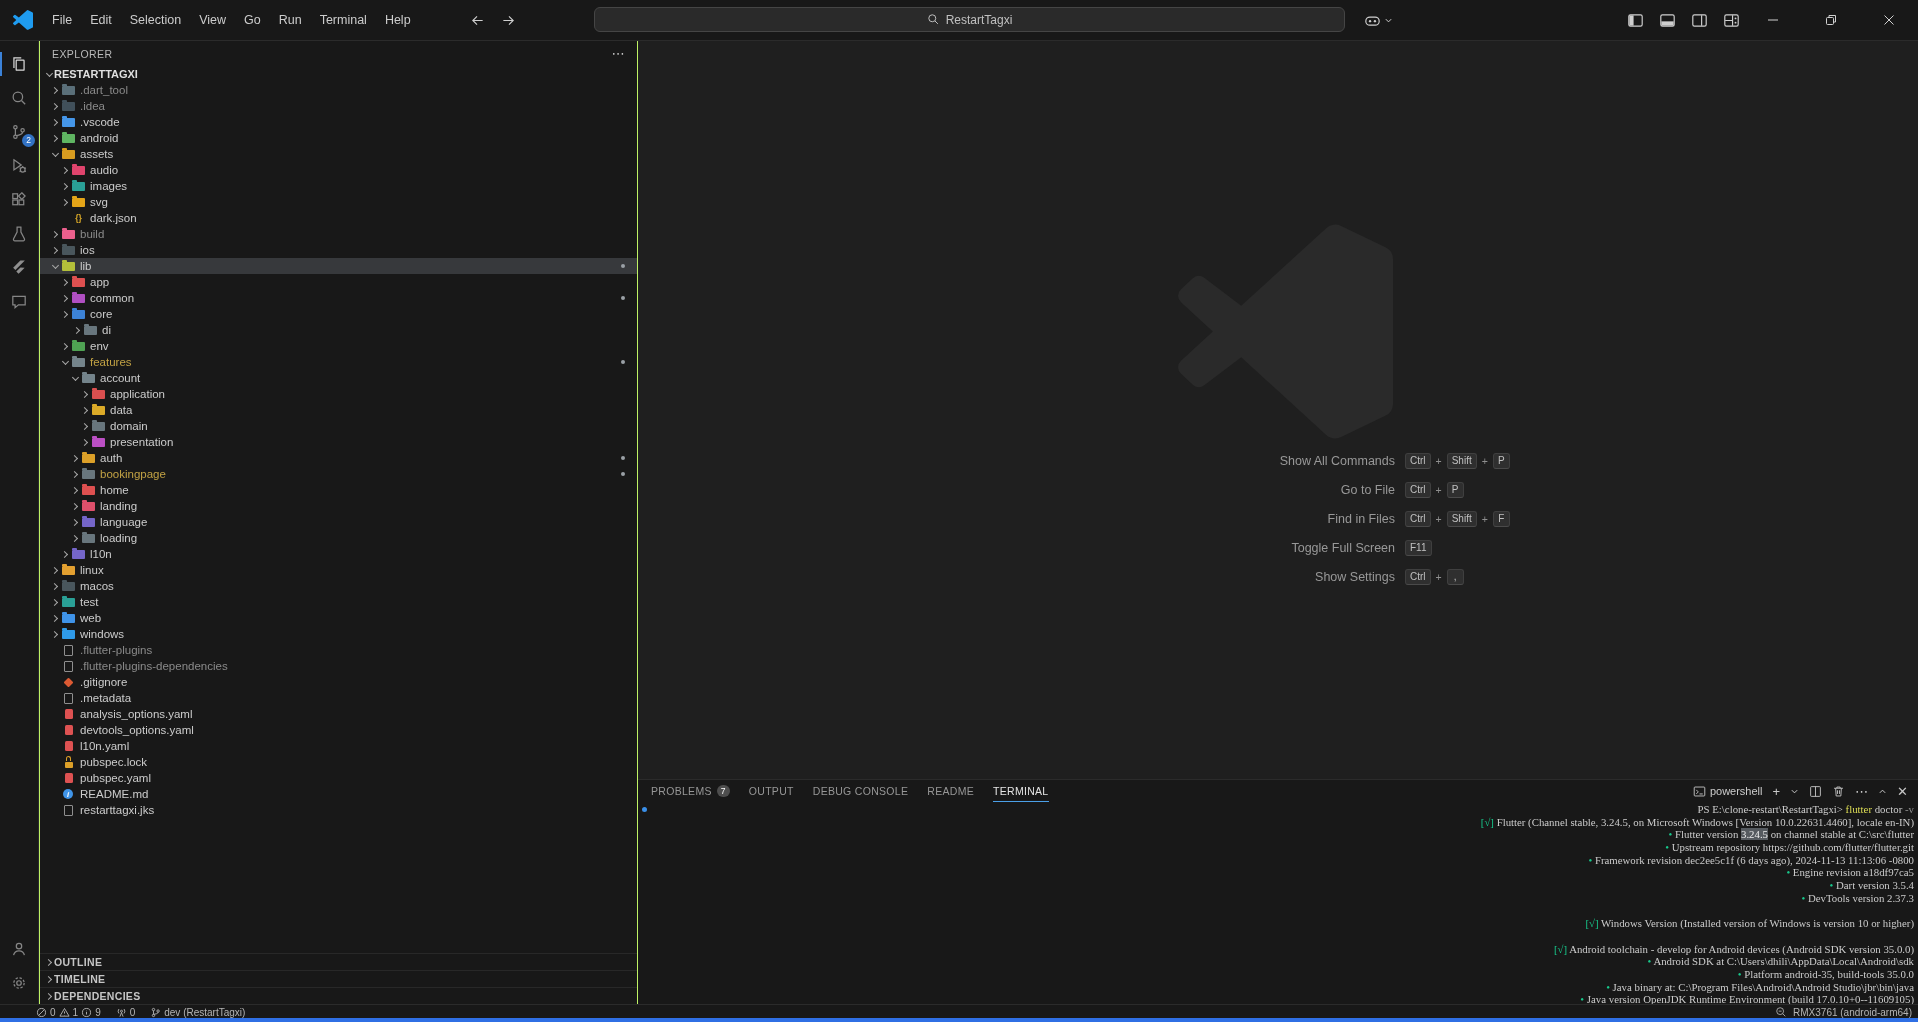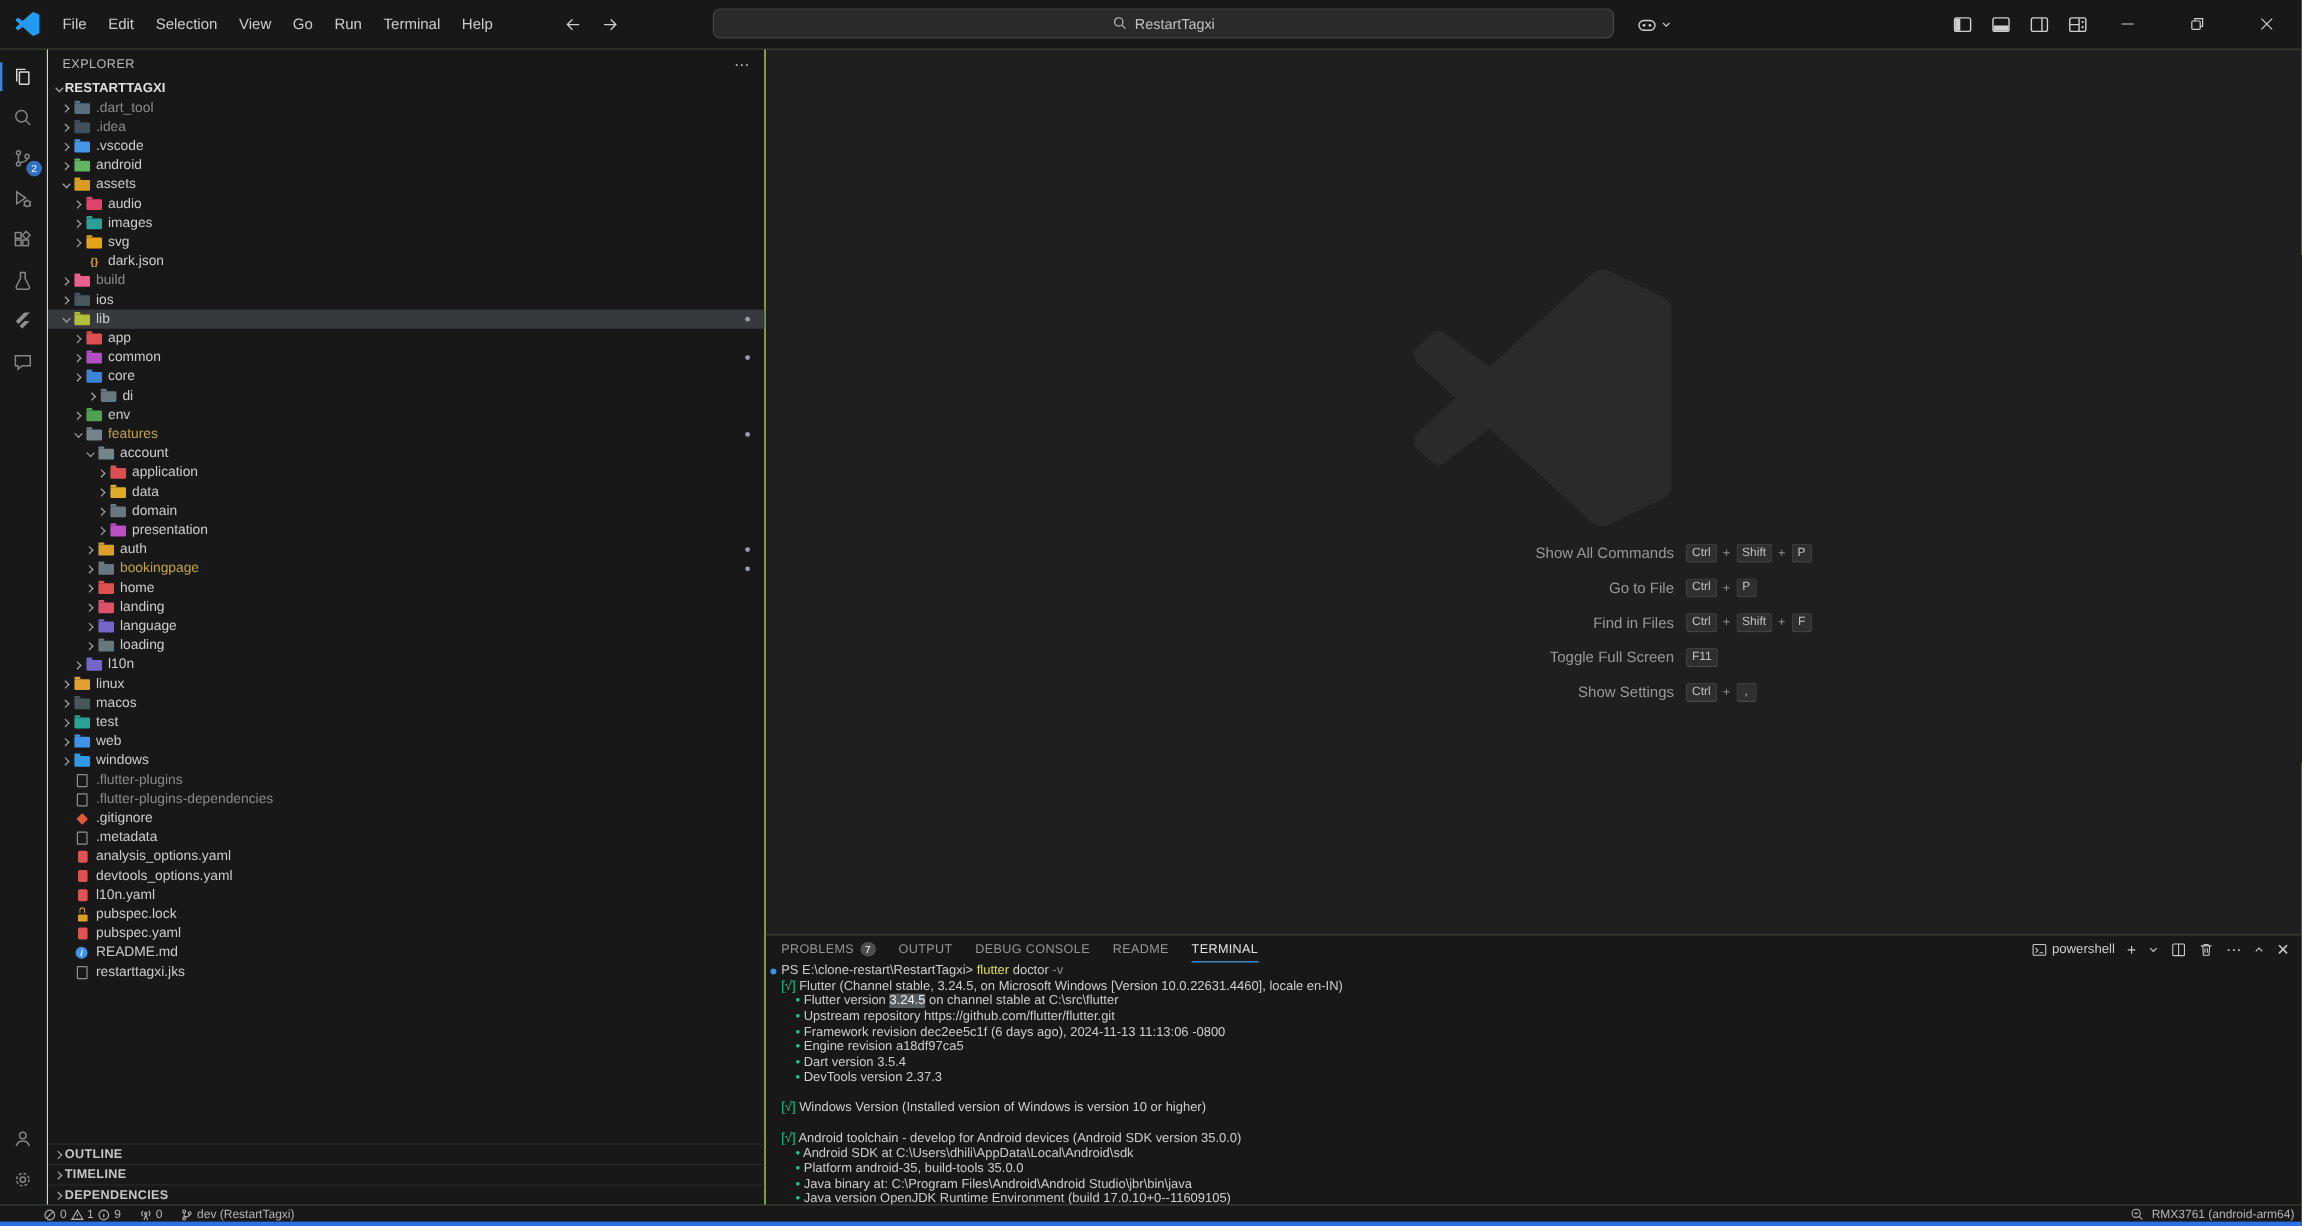--- a/index.html
+++ b/index.html
@@ -70,21 +70,21 @@
   
   .panel{position:absolute;left:638px;top:779px;width:1280px;height:225px;background:#181818;border-top:1px solid #2b2b2b;box-sizing:border-box;}
   .panel-tabs{height:22px;display:flex;align-items:center;padding-left:13px;gap:19px;}
   .ptab{font-size:10.5px;letter-spacing:.3px;color:#969696;display:flex;align-items:center;gap:5px;height:21px;border-bottom:1px solid transparent;box-sizing:border-box;}
   .ptab.active{color:#e4e4e4;border-bottom-color:#4ba0e8;}
   .pbadge{background:#4d4d4d;color:#fff;font-size:8.5px;border-radius:8px;padding:0 4px;line-height:12px;height:12px;}
   .panel-actions{position:absolute;right:10px;top:0;height:22px;display:flex;align-items:center;gap:10px;color:#c9c9c9;}
   .shell-chip{display:flex;align-items:center;gap:4px;font-size:11px;color:#cccccc;}
   .pa-txt{font-size:13px;line-height:13px;color:#c9c9c9;}
   .panel-actions svg{stroke:#c9c9c9;fill:none;stroke-width:1.1;}
-  .term{position:absolute;left:0;top:23px;right:4px;bottom:0;padding-left:13px;font-family:Liberation Sans, sans-serif;font-size:10.8px;line-height:12.7px;white-space:pre;overflow:hidden;}
+  .term{position:absolute;left:0;top:23px;right:4px;bottom:0;padding-left:13px;font-family:Liberation Serif, serif;font-size:10.8px;line-height:12.7px;white-space:pre;overflow:hidden;text-align:right;}
   .tl{height:12.7px;position:relative;}
   .tl .p{color:#cccccc;} .tl .g{color:#17c98c;} .tl .y{color:#dede55;} .tl .d{color:#8f8f8f;}
   .tl .hl{color:#ededed;background:#565b60;}
   .tl.cmd::before{content:'';position:absolute;left:-9px;top:3.5px;width:5px;height:5px;border-radius:50%;background:#3a8fe8;}
 
   
   .statusbar{position:absolute;left:0;top:1004px;width:1918px;height:14px;background:#181818;border-top:1px solid #2b2b2b;display:flex;align-items:center;font-size:10px;color:#b4b4b4;box-sizing:content-box;}
   .sb-left{display:flex;gap:15px;margin-left:36px;align-items:center;}
   .sb-item{display:flex;align-items:center;gap:3px;white-space:nowrap;}
   .sb-item svg{stroke:#b4b4b4;fill:none;stroke-width:1;}

